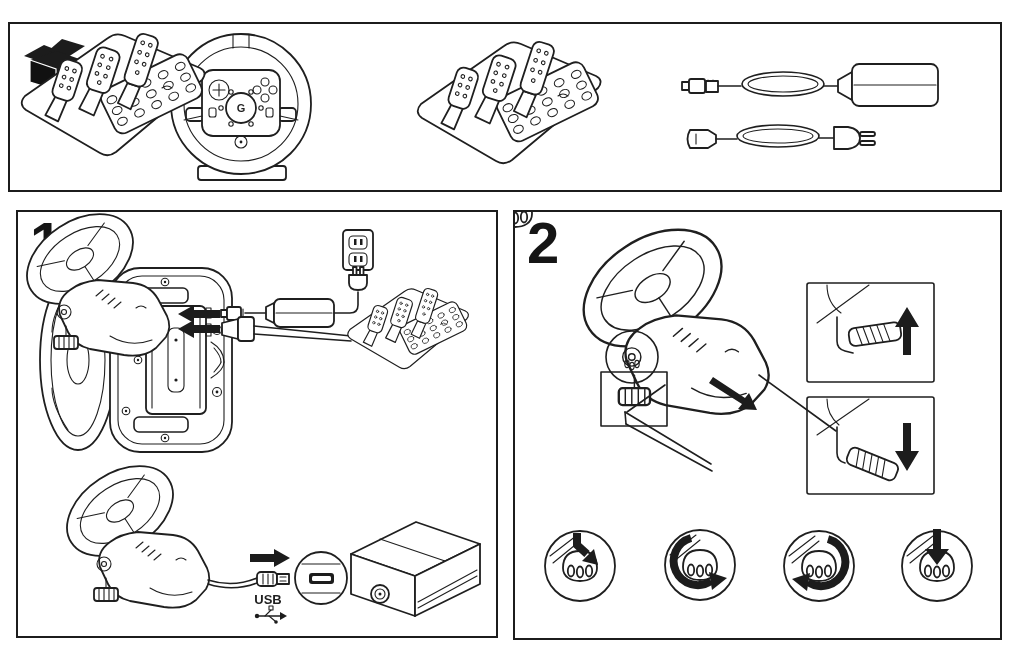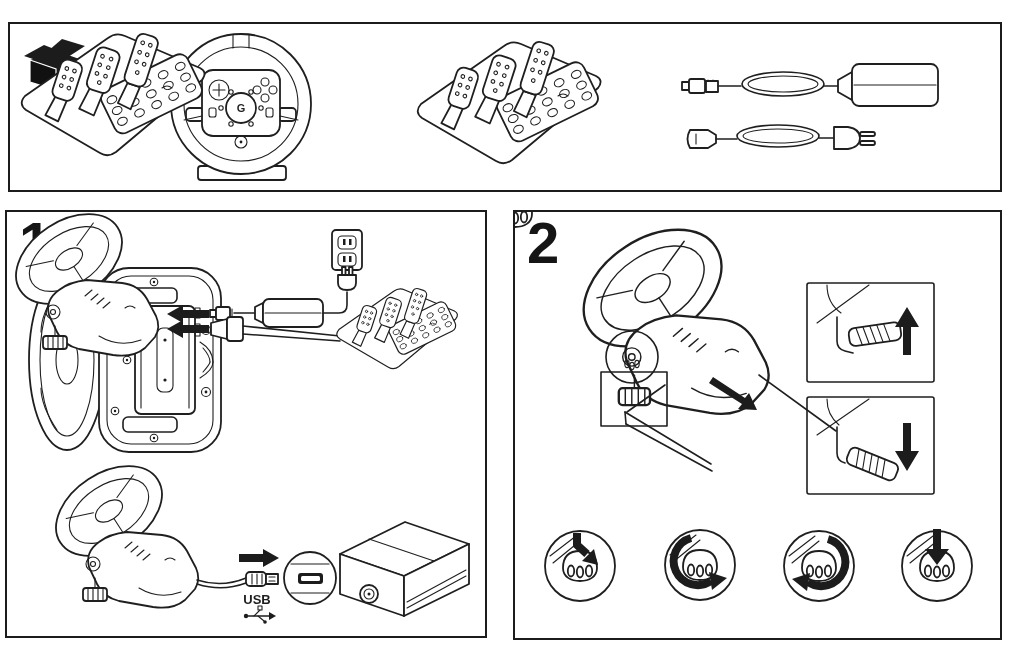--- a/index.html
+++ b/index.html
@@ -151,21 +151,21 @@
         <ellipse class="ln" cx="768" cy="112" rx="41" ry="11"></ellipse>
         <ellipse class="ln thin" cx="768" cy="112" rx="35" ry="7"></ellipse>
         <line class="ln" x1="809" y1="114" x2="824" y2="114"></line>
         <path class="lnf" d="M824,103 h14 q12,2 12,11 q0,9 -12,11 h-14 z" stroke-width="1.6"></path>
         <rect class="lnf" x="850" y="108" width="15" height="4" rx="2" stroke-width="1.2"></rect>
         <rect class="lnf" x="850" y="117" width="15" height="4" rx="2" stroke-width="1.2"></rect>
       </g>
     </svg>
   </div>
 
-  <div class="panel" style="left:5px;top:210px;width:482px;height:428px;">
+  <div class="panel" style="left:16px;top:210px;width:482px;height:428px;">
     <div class="step-num">1</div>
     <svg width="477" height="423" viewBox="0 0 477 423">
 
       <g>
         <ellipse class="lnf" cx="60" cy="148" rx="38" ry="90" stroke-width="2"></ellipse>
         <ellipse class="ln thin" cx="60" cy="148" rx="27" ry="76"></ellipse>
         <ellipse class="ln thin" cx="60" cy="148" rx="11" ry="24"></ellipse>
         <path class="ln thin" d="M50,78 q-16,24 -16,42"></path>
         <path class="ln thin" d="M50,218 q-16,-24 -16,-42"></path>
         <rect class="lnf" x="92" y="56" width="122" height="184" rx="30" stroke-width="2"></rect>

